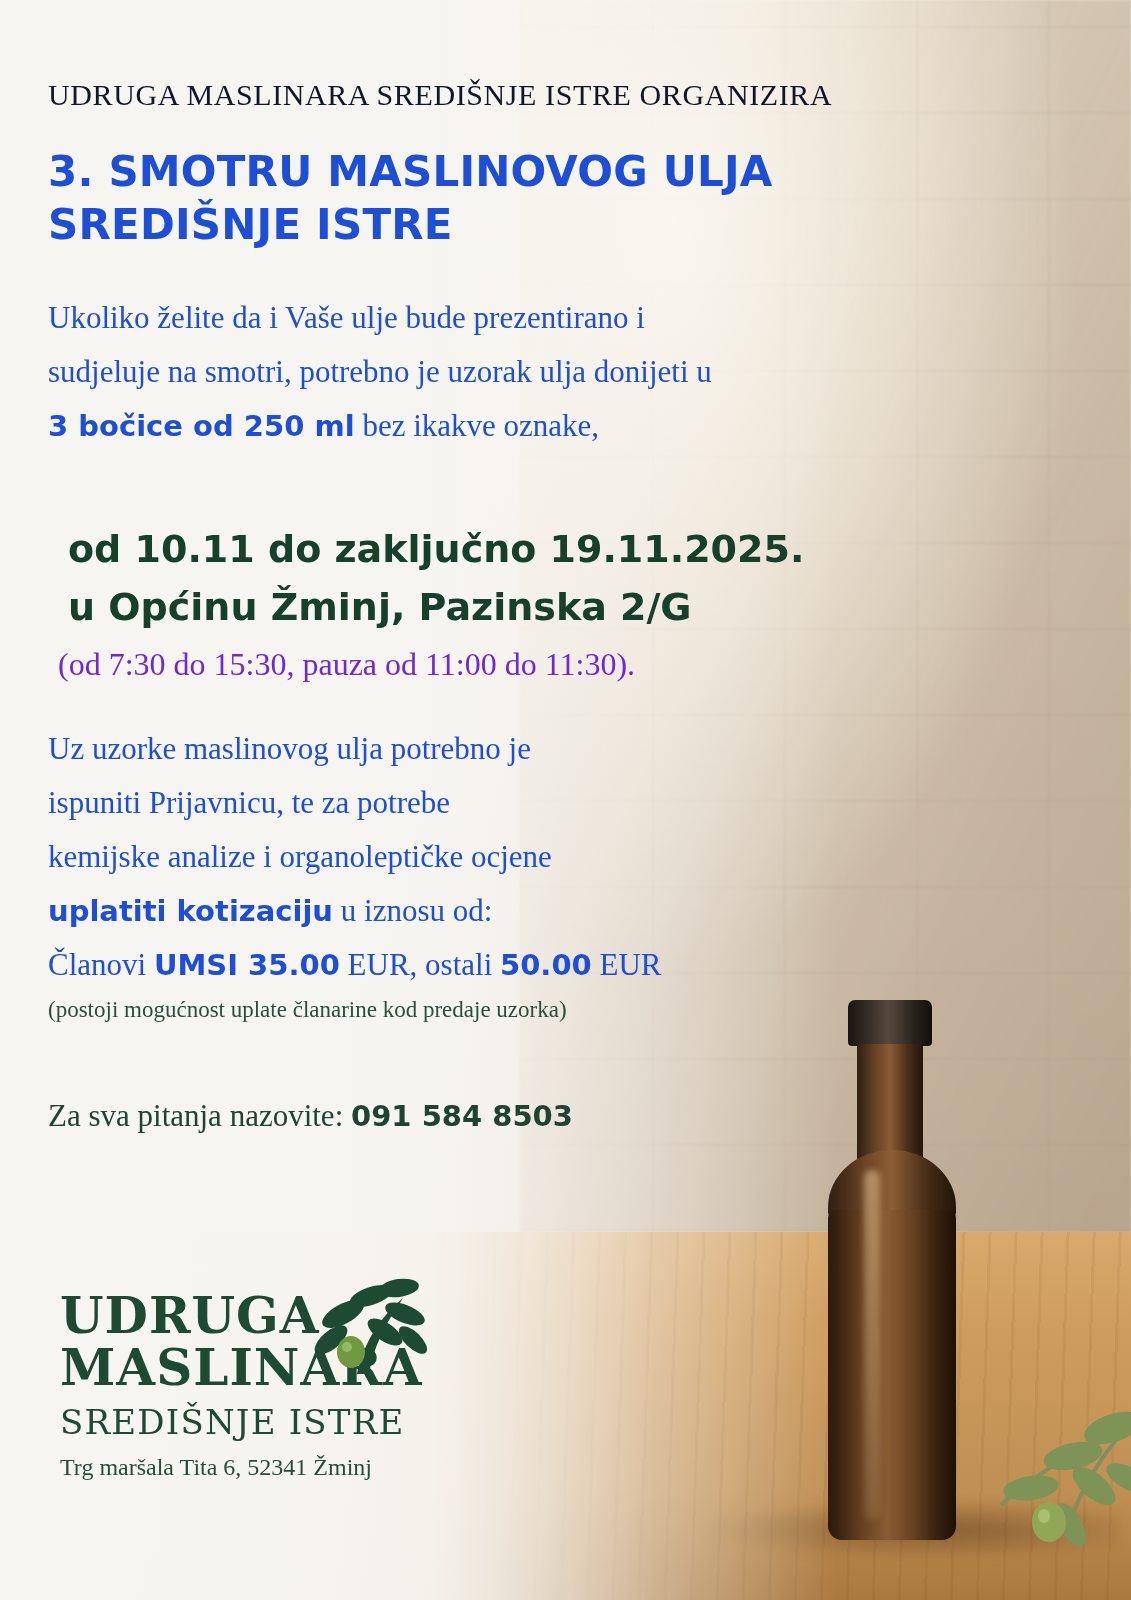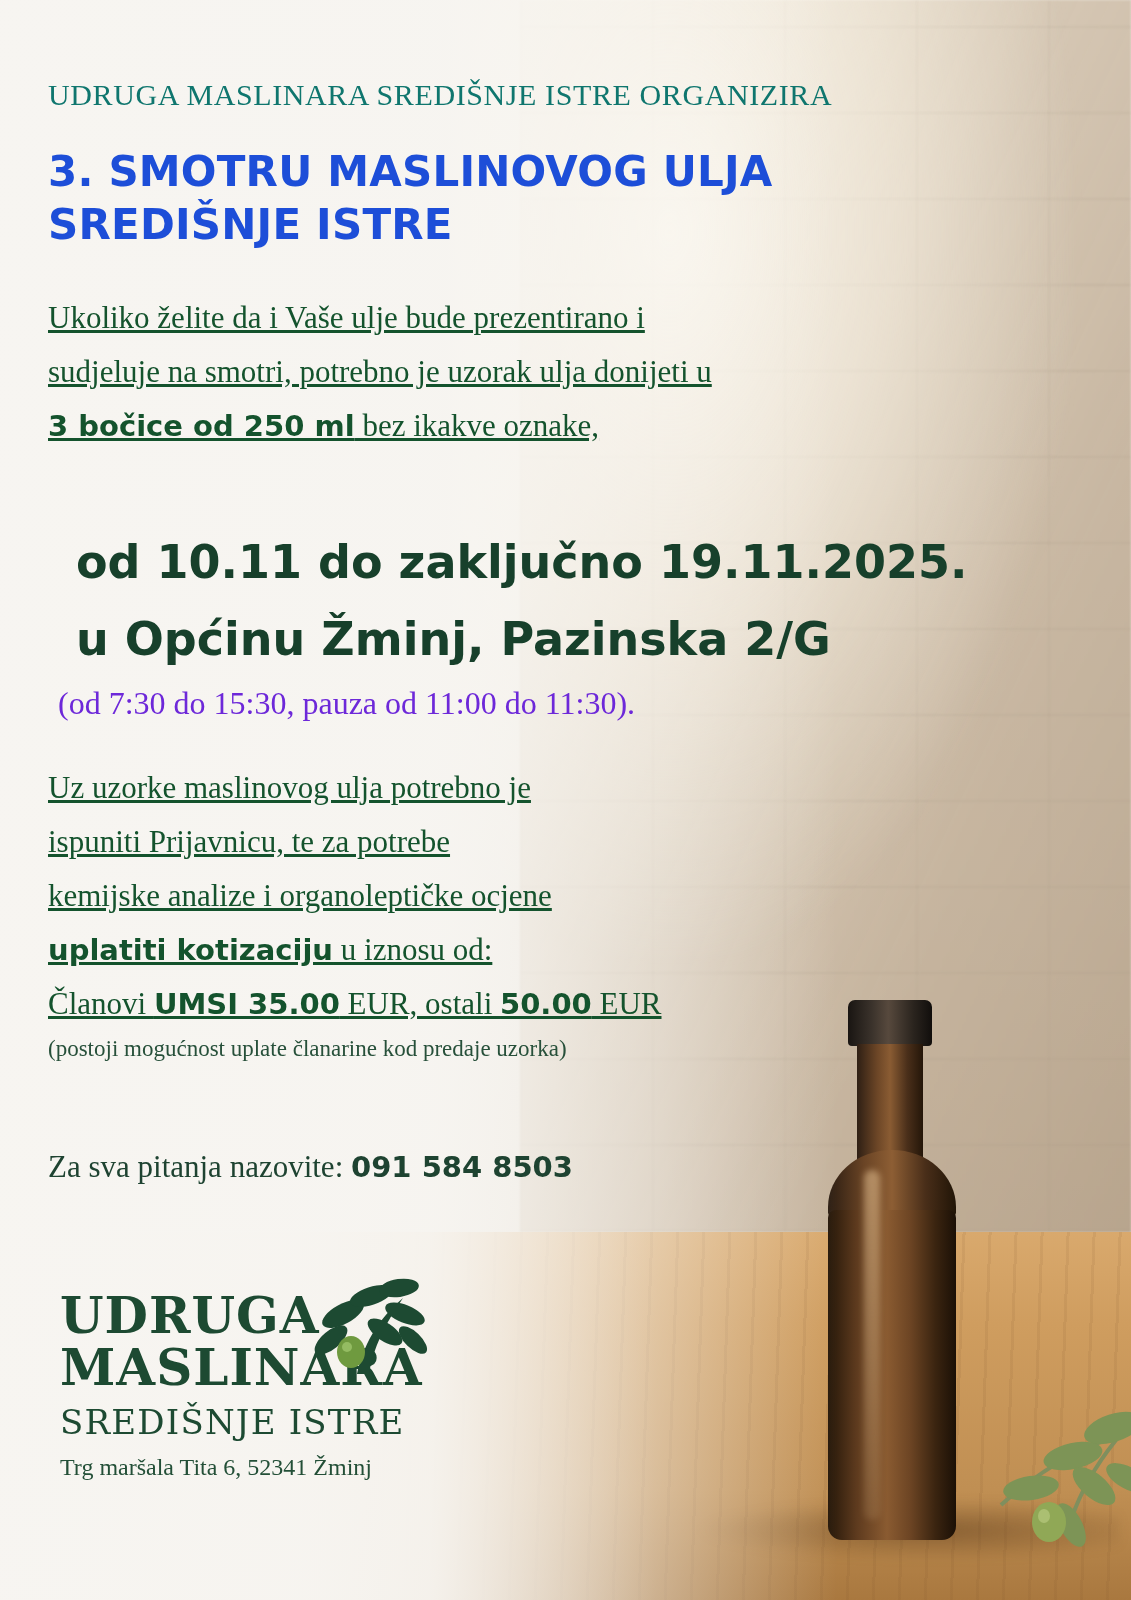--- a/index.html
+++ b/index.html
@@ -149,63 +149,62 @@
   .content {
     position: absolute;
     left: 48px;
     top: 78px;
     width: 1000px;
     color: #1f4431;
   }
   .kicker {
     font-size: 30px;
     letter-spacing: 0.6px;
-    color: #0f766e;
+    color: #0f172a;
     margin-bottom: 34px;
     white-space: nowrap;
   }
   h1.title {
     font-family: "DejaVu Sans", sans-serif;
     font-weight: bold;
     font-size: 42px;
     line-height: 1.26;
     color: #1d4ed8;
     margin: 0 0 44px 0;
     letter-spacing: 0.2px;
   }
   .para {
     font-size: 31px;
     line-height: 1.42;
-    color: #14532d;
+    color: #1d4ed8;
     margin: 0 0 10px 0;
-    text-decoration: underline;
   }
   .para b { font-family: "DejaVu Sans", sans-serif; font-weight: bold; font-size: 29px; }
   .spacer-lg { height: 58px; }
   .spacer-md { height: 44px; }
 
   .when {
     font-family: "DejaVu Sans", sans-serif;
     font-weight: bold;
-    font-size: 46px;
+    font-size: 38px;
     line-height: 1.32;
     color: #17402b;
-    margin: 16px;
+    margin: 8px;
     padding-left: 12px;
   }
   .hours {
     font-size: 32px;
     color: #6d28d9;
     margin: 14px 0 0 0;
     padding-left: 10px;
   }
   .small-note {
     font-size: 23px;
     color: #27503a;
-    margin: 6px 0 12px 0;
+    margin: 6px 0 0 0;
   }
   .phone-line {
     font-size: 31px;
     color: #1e4331;
   }
   .phone-line b { font-family: "DejaVu Sans", sans-serif; font-weight: bold; font-size: 29px; }
 
   
   .logo {
     position: absolute;

